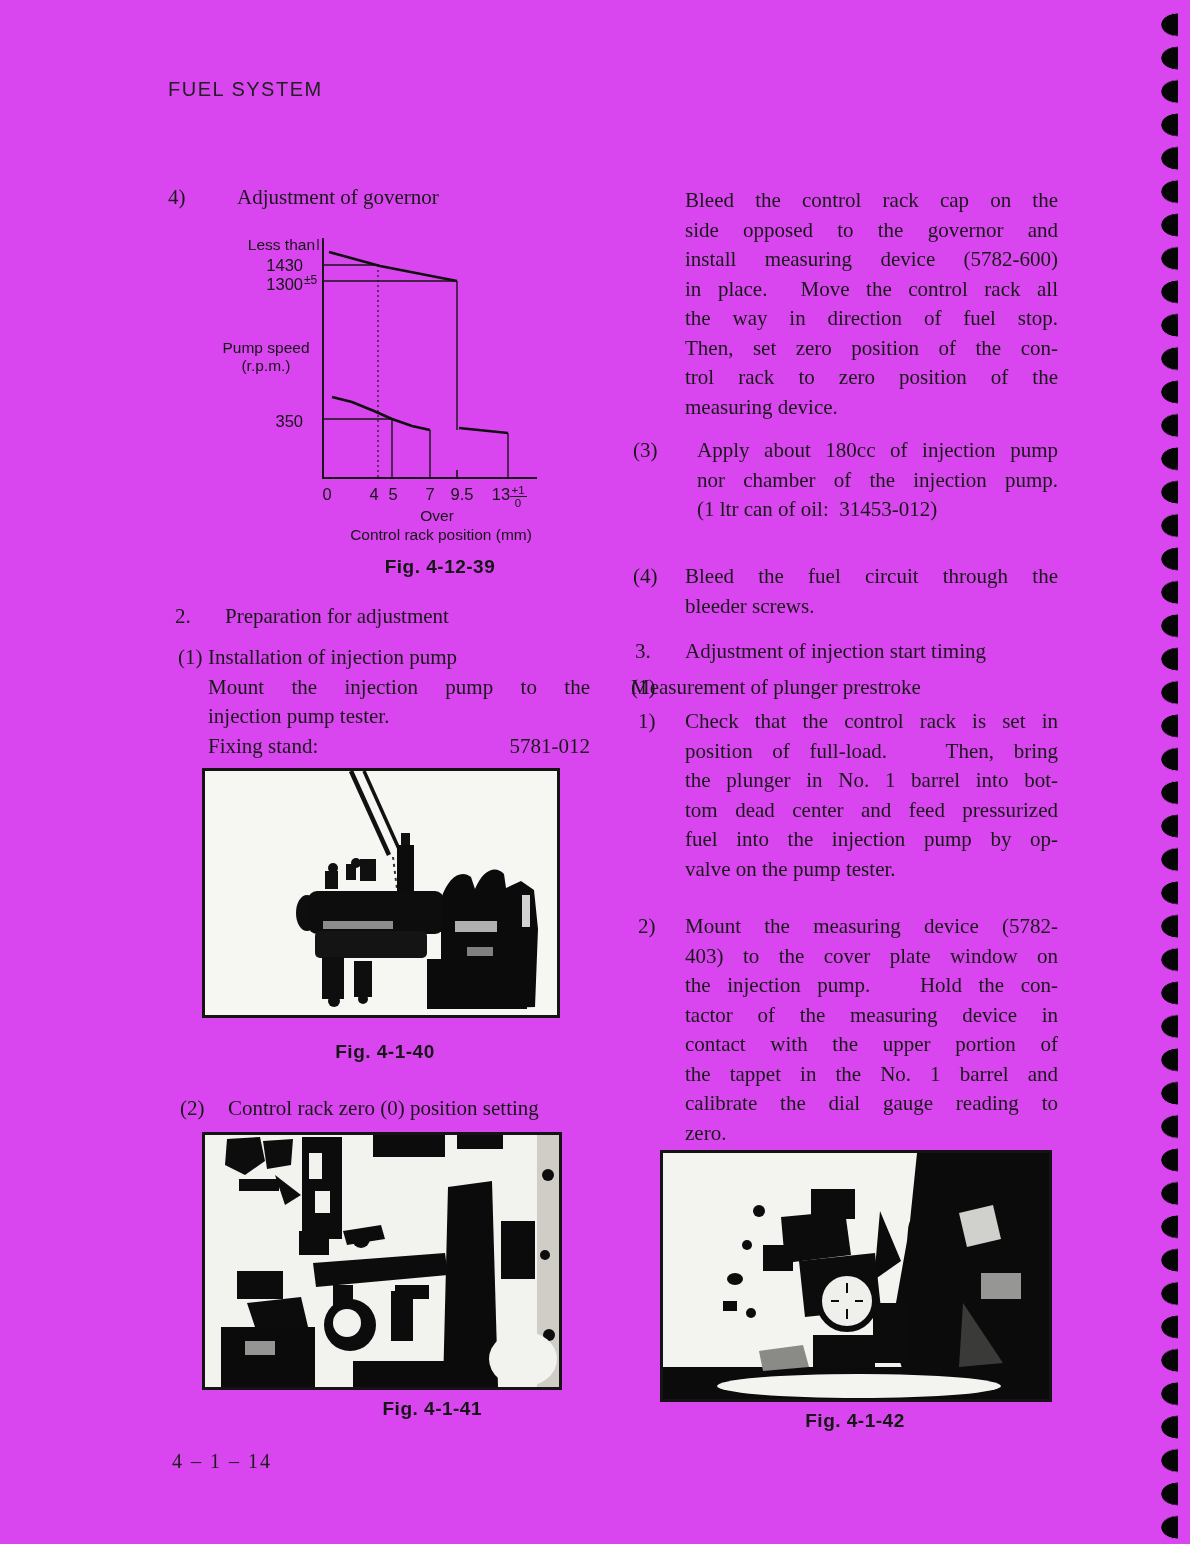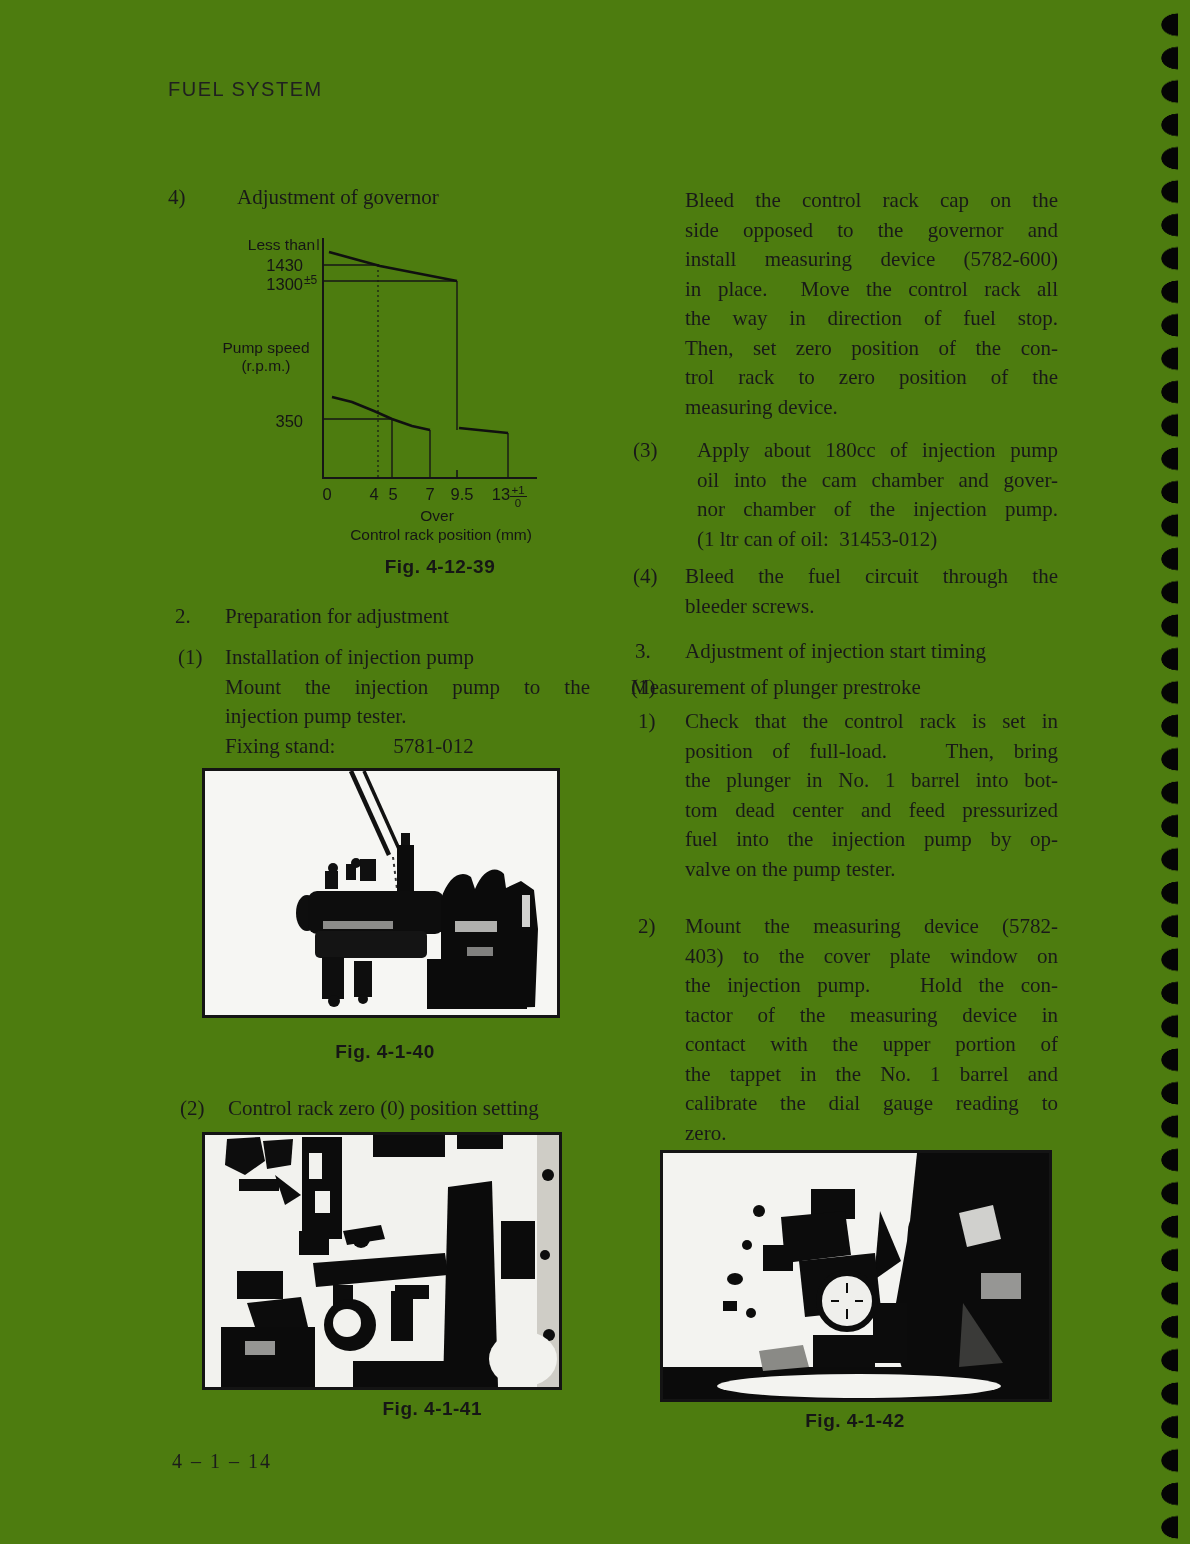--- a/index.html
+++ b/index.html
@@ -1,33 +1,33 @@
 <!DOCTYPE html>
 <html><head>
 <meta charset="utf-8">
 <style>
   html,body{margin:0;padding:0;background:#e8e8e8;}
   .page{
     position:relative;width:1190px;height:1544px;margin:0 auto;
-    background:#4d7c0f;color:#1b1b1b;overflow:hidden;
+    background:#d946ef;color:#1b1b1b;overflow:hidden;
     font-family:"Liberation Serif","DejaVu Serif",serif;
   }
   .abs{position:absolute;}
   .hdr{font-family:"Liberation Sans","DejaVu Sans",sans-serif;
        font-size:20px;letter-spacing:1.5px;color:#202020;}
   .body-text{font-size:21px;line-height:29.5px;color:#191919;}
   .line{white-space:pre-wrap;text-align:justify;text-align-last:justify;}
   .line.last{text-align:left;text-align-last:left;}
   .item{position:absolute;}
   .item .num{position:absolute;left:0;top:0;font-size:21px;line-height:29.5px;}
   .caption{font-family:"Liberation Sans","DejaVu Sans",sans-serif;
            font-size:19px;font-weight:600;letter-spacing:.5px;text-align:center;color:#161616;}
   .photo{position:absolute;background:#f5f5f2;border:3px solid #141414;box-sizing:border-box;}
   .photo svg{display:block;width:100%;height:100%;}
-  .fixrow{display:flex;}
+  .fixrow{display:flex;justify-content:space-between;}
   .fixrow .gap{width:58px;}
   
   .edge-marks{
     position:absolute;top:8px;bottom:0;right:12px;width:18px;
     background-image:radial-gradient(ellipse 17px 11.5px at 100% 50%, #050505 96%, rgba(0,0,0,0) 100%);
     background-size:18px 33.4px;background-repeat:repeat-y;
   }
   svg text{fill:#151515;}
   .chart-label{font-family:"Liberation Sans","DejaVu Sans",sans-serif;}
 </style>
@@ -87,21 +87,21 @@
 
   <div class="abs caption" style="left:340px;top:556px;width:200px;">Fig. 4-12-39</div>
 
   <div class="item body-text" style="left:175px;top:602px;width:415px;">
     <span class="num">2.</span>
     <div style="margin-left:50px;">Preparation for adjustment</div>
   </div>
 
   <div class="item body-text" style="left:178px;top:643px;width:412px;">
     <span class="num">(1)</span>
-    <div style="margin-left:47px;">
+    <div style="margin-left:30px;">
       <div class="line last">Installation of injection pump</div>
       <div class="line">Mount the injection pump to the</div>
       <div class="line last">injection pump tester.</div>
       <div class="fixrow">
         <span>Fixing stand:</span>
         <span class="gap"></span>
         <span>5781-012</span>
       </div>
     </div>
   </div>
@@ -202,21 +202,20 @@
     <div class="line">the way in direction of fuel stop.</div>
     <div class="line">Then, set zero position of the con-</div>
     <div class="line">trol rack to zero position of the</div>
     <div class="line last">measuring device.</div>
   </div>
 
   <div class="item body-text" style="left:633px;top:436px;width:425px;">
     <span class="num">(3)</span>
     <div style="margin-left:64px;">
       <div class="line">Apply about 180cc of injection pump</div>
-      <div class="line">oil into the cam chamber and gover-</div>
       <div class="line">nor chamber of the injection pump.</div>
       <div class="line last">(1 ltr can of oil:  31453-012)</div>
     </div>
   </div>
 
   <div class="item body-text" style="left:633px;top:562px;width:425px;">
     <span class="num">(4)</span>
     <div style="margin-left:52px;">
       <div class="line">Bleed the fuel circuit through the</div>
       <div class="line last">bleeder screws.</div>

